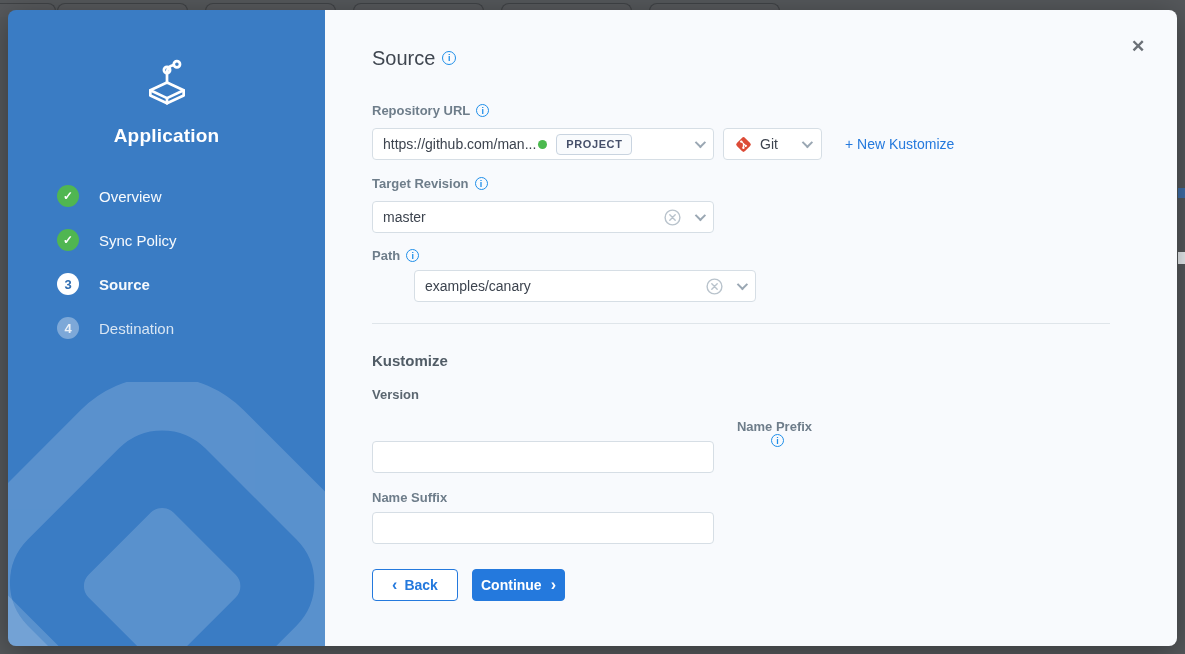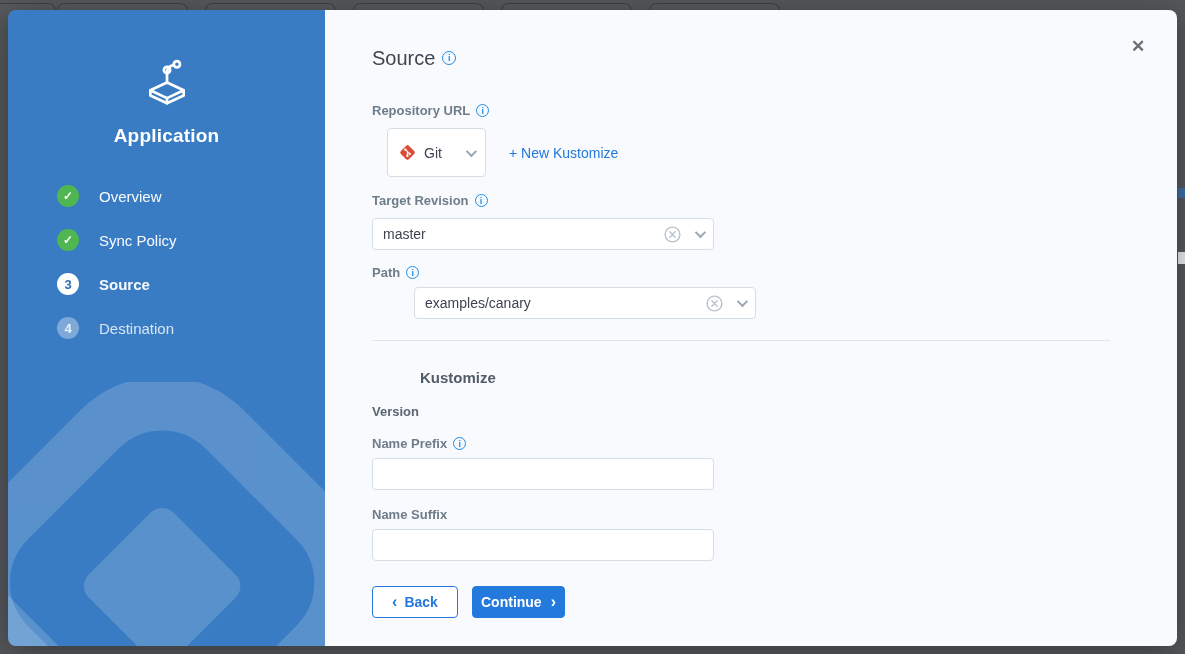--- a/index.html
+++ b/index.html
@@ -80,29 +80,29 @@
   .badge {
     margin-left:9px; border:1px solid #c9d4e0; background:#f9fbfd; border-radius:4px;
     padding:3px 9px 4px; font-size:11px; font-weight:600; color:#46506a; letter-spacing:.6px;
   }
   .chevron {
     width:8px; height:8px; border-right:2px solid #9aa7b3; border-bottom:2px solid #9aa7b3;
     transform:rotate(45deg) translateY(-2px); flex:0 0 8px; margin-left:14px; cursor:pointer;
   }
   .clear-icon { margin-left:auto; flex:0 0 17px; cursor:pointer; display:flex; }
   .select-box {
-    width:99px; height:49px; margin-left:15px; background:#fff; border:1px solid #d6dee5;
+    width:99px; height:32px; margin-left:9px; background:#fff; border:1px solid #d6dee5;
     border-radius:4px; display:flex; align-items:center; padding:0 11px;
     font-size:14px; color:#3c434e; cursor:pointer;
   }
   .select-box .chevron { margin-left:auto; }
   .git-icon { width:17px; height:17px; flex:0 0 17px; margin-right:8px; }
   .link { font-size:14px; font-weight:500; color:#2479dd; margin-left:23px; cursor:pointer; }
   .divider { width:738px; height:1px; background:#dfe5ea; }
-  .section-heading { font-size:15px; font-weight:700; color:#515c66;margin-left:48px; }
+  .section-heading { font-size:15px; font-weight:700; color:#515c66; }
   .sub-label { font-size:13px; font-weight:600; color:#5b6670; }
   .btn-row { display:flex; align-items:center; }
   .btn {
     height:32px; border-radius:4px; font-size:14px; font-weight:700;
     display:flex; align-items:center; justify-content:center; cursor:pointer;
     font-family:"Liberation Sans", sans-serif;
   }
   .btn-back { width:86px; background:#fff; border:1px solid #2479dd; color:#2479dd; }
   .btn-continue { width:93px; background:#2479dd; border:1px solid #2479dd; color:#fff; margin-left:14px; }
   .btn .arr { font-size:16px; font-weight:700; }
@@ -178,20 +178,26 @@
     <div class="main-title-row">
       <span class="main-title">Source</span>
       <span class="info-icon">i</span>
     </div>
 
     <div class="field-label-row" style="margin-top:33px;">
       <span class="field-label">Repository URL</span>
       <span class="info-icon" style="width:13px;height:13px;flex-basis:13px;margin-left:6px;">i</span>
     </div>
     <div class="row" style="margin-top:10px;">
+      <div class="input-box">
+        <span>https://github.com/man...</span>
+        <span class="green-dot"></span>
+        <span class="badge">PROJECT</span>
+        <span class="chevron" style="margin-left:auto;"></span>
+      </div>
       <div class="select-box">
         <svg class="git-icon" viewBox="0 0 20 20">
           <rect x="3.2" y="3.2" width="13.6" height="13.6" rx="2.6" transform="rotate(45 10 10)" fill="#dc4b37"></rect>
           <g stroke="#ffffff" stroke-width="1.3" stroke-linecap="round">
             <line x1="7.4" y1="6.4" x2="12.4" y2="11.4"></line>
             <circle cx="7.4" cy="6.6" r="1.4" fill="#ffffff" stroke="none"></circle>
             <circle cx="12.6" cy="11.6" r="1.4" fill="#ffffff" stroke="none"></circle>
             <circle cx="9.9" cy="13.8" r="1.4" fill="#ffffff" stroke="none"></circle>
             <line x1="9.9" y1="9.2" x2="9.9" y2="12.6"></line>
           </g>
@@ -234,21 +240,21 @@
         </span>
         <span class="chevron"></span>
       </div>
     </div>
 
     <div class="divider" style="margin-top:21px;"></div>
 
     <div class="section-heading" style="margin-top:28px;">Kustomize</div>
     <div class="sub-label" style="margin-top:18px;">Version</div>
 
-    <div class="field-label-row" style="margin-top:17px;">
+    <div class="field-label-row" style="margin-top:17px;flex-direction:column;">
       <span class="field-label">Name Prefix</span>
       <span class="info-icon" style="width:13px;height:13px;flex-basis:13px;margin-left:6px;">i</span>
     </div>
     <div class="row" style="margin-top:7px;">
       <div class="input-box">
         <input type="text" value="" style="">
       </div>
     </div>
 
     <div class="field-label-row" style="margin-top:17px;">

